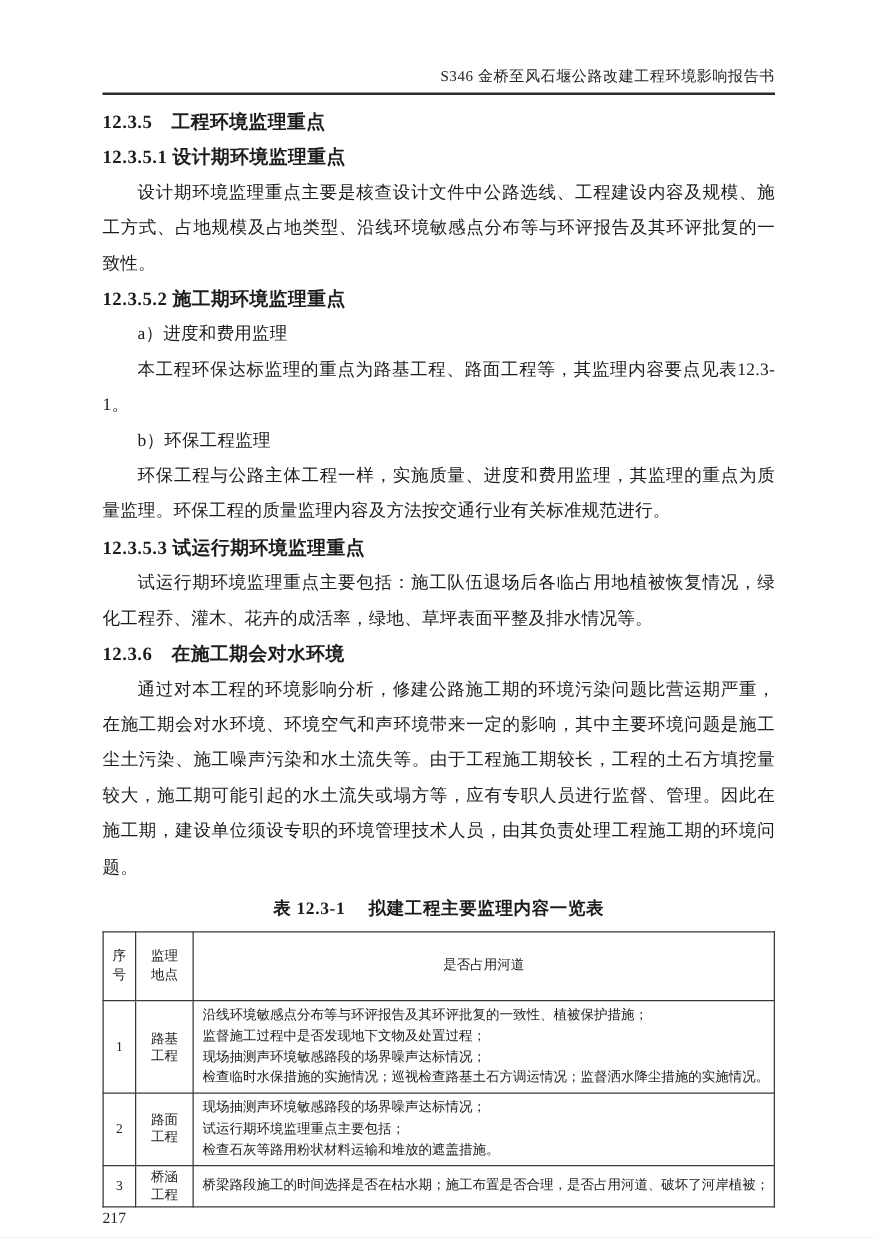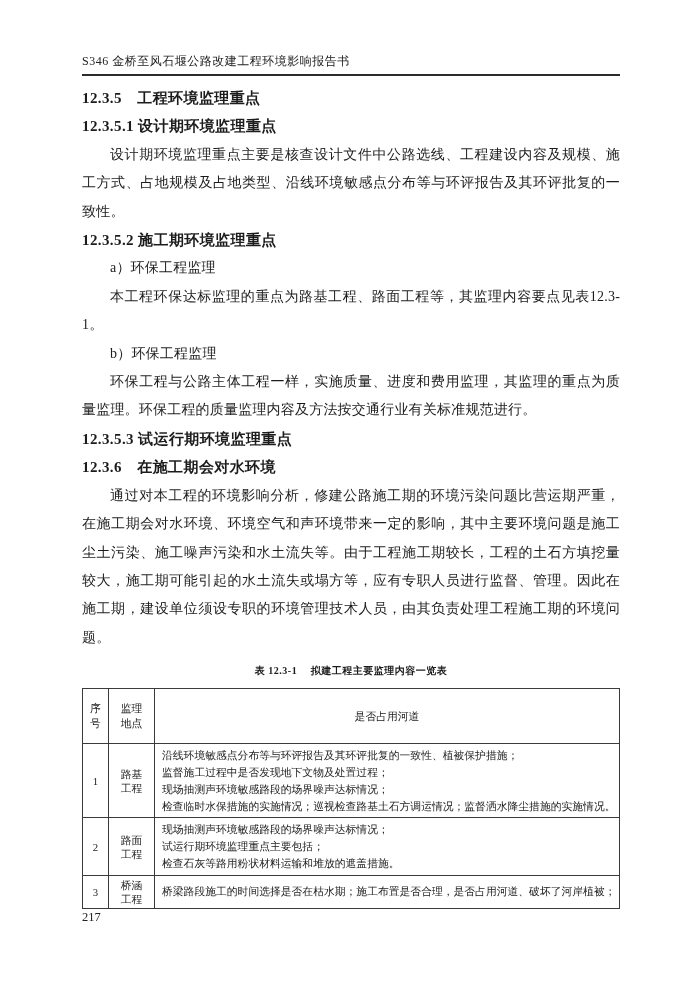--- a/index.html
+++ b/index.html
@@ -17,20 +17,21 @@
     font-family: "Liberation Serif", "DejaVu Serif", serif;
     overflow: hidden;
     box-sizing: border-box;
   }
   .content {
     margin: 0 80px 0 82px; 
   }
   
   .running-header {
     padding-top: 53px;
+    text-align: right;
     font-size: 12px;
     line-height: 17px;
     letter-spacing: 0.5px;
     color: #222;
   }
   .header-rule {
     margin-top: 4px;
     border: 0;
     border-top: 2px solid #2b2b2b;
     height: 0;
@@ -55,21 +56,21 @@
     text-indent: 2em;
   }
   .list-item {
     text-indent: 2em;
   }
   
   .table-caption {
     margin-top: 7px;
     text-align: center;
     font-weight: bold;
-    font-size: 10px;
+    font-size: 14px;
     line-height: 24px;
     letter-spacing: 0.5px;
   }
   table.sup-table {
     margin-top: 5px;
     width: 100%;
     border-collapse: collapse;
     table-layout: fixed;
   }
   .sup-table th, .sup-table td {
@@ -131,25 +132,26 @@
     <div class="running-header">
       <span>S346 金桥至风石堰公路改建工程环境影响报告书</span>
     </div>
     <hr class="header-rule">
 
     <div class="body-text">
       <p class="h-num">12.3.5　工程环境监理重点</p>
       <p class="h-sub">12.3.5.1 设计期环境监理重点</p>
       <p class="para">设计期环境监理重点主要是核查设计文件中公路选线、工程建设内容及规模、施工方式、占地规模及占地类型、沿线环境敏感点分布等与环评报告及其环评批复的一致性。</p>
       <p class="h-sub">12.3.5.2 施工期环境监理重点</p>
-      <p class="list-item">a）环保工程监理</p>
+      <p class="list-item">a）进度和费用监理</p>
       <p class="para">本工程环保达标监理的重点为路基工程、路面工程等，其监理内容要点见表12.3-1。</p>
       <p class="list-item">b）环保工程监理</p>
       <p class="para">环保工程与公路主体工程一样，实施质量、进度和费用监理，其监理的重点为质量监理。环保工程的质量监理内容及方法按交通行业有关标准规范进行。</p>
       <p class="h-sub">12.3.5.3 试运行期环境监理重点</p>
+      <p class="para">试运行期环境监理重点主要包括：施工队伍退场后各临占用地植被恢复情况，绿化工程乔、灌木、花卉的成活率，绿地、草坪表面平整及排水情况等。</p>
       <p class="h-num">12.3.6　在施工期会对水环境</p>
       <p class="para">通过对本工程的环境影响分析，修建公路施工期的环境污染问题比营运期严重，在施工期会对水环境、环境空气和声环境带来一定的影响，其中主要环境问题是施工尘土污染、施工噪声污染和水土流失等。由于工程施工期较长，工程的土石方填挖量较大，施工期可能引起的水土流失或塌方等，应有专职人员进行监督、管理。因此在施工期，建设单位须设专职的环境管理技术人员，由其负责处理工程施工期的环境问题。</p>
     </div>
 
     <div class="table-caption">表 12.3-1　 拟建工程主要监理内容一览表</div>
 
     <table class="sup-table">
       <thead>
         <tr>
           <th class="col-no">序号</th>

